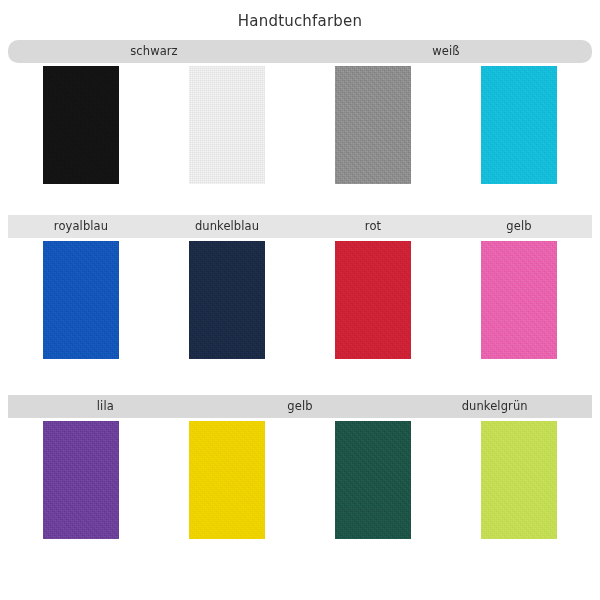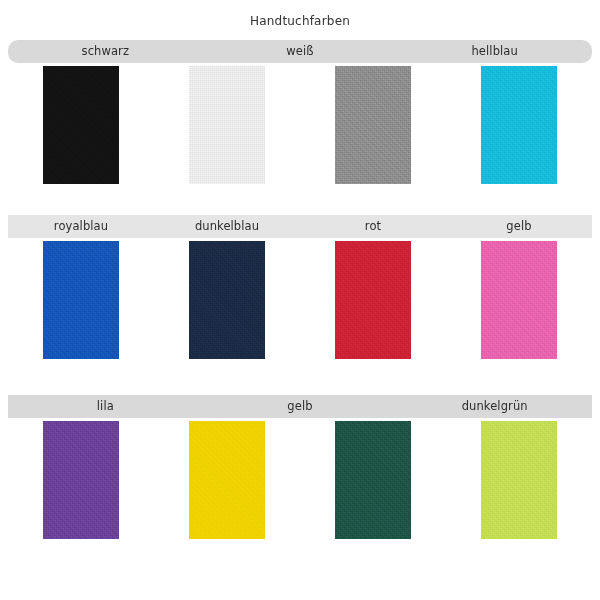--- a/index.html
+++ b/index.html
@@ -20,21 +20,21 @@
     position: relative;
     width: 600px;
     height: 600px;
   }
   .page-title {
     position: absolute;
     top: 12px;
     left: 0;
     width: 600px;
     text-align: center;
-    font-size: 12px;
+    font-size: 15px;
     font-weight: 400;
     letter-spacing: 0.2px;
     color: #333333;
     line-height: 18px;
     margin: 0;
   }
 
   
   .color-row {
     position: absolute;
@@ -107,21 +107,20 @@
 <body style="background: rgb(255, 255, 255);">
 
 <div id="page">
 
   <h1 class="page-title">Handtuchfarben</h1>
 
   <div class="color-row" style="top:40px;">
     <div class="label-band" style="background: rgb(217, 217, 217); border-radius: 10px;">
       <div class="label-cell" style="color: rgb(45, 45, 45);">schwarz</div>
       <div class="label-cell" style="color: rgb(45, 45, 45);">weiß</div>
-      <div class="label-cell" style="color: rgb(45, 45, 45);">hellblau</div>
     </div>
     <div class="swatch-strip">
       <div class="swatch-cell">
         <div class="swatch" style="background-color: rgb(19, 19, 19);"></div>
       </div>
       <div class="swatch-cell">
         <div class="swatch light-swatch" style="background-color: rgb(236, 236, 236);"></div>
       </div>
       <div class="swatch-cell">
         <div class="swatch" style="background-color: rgb(140, 140, 140);"></div>

